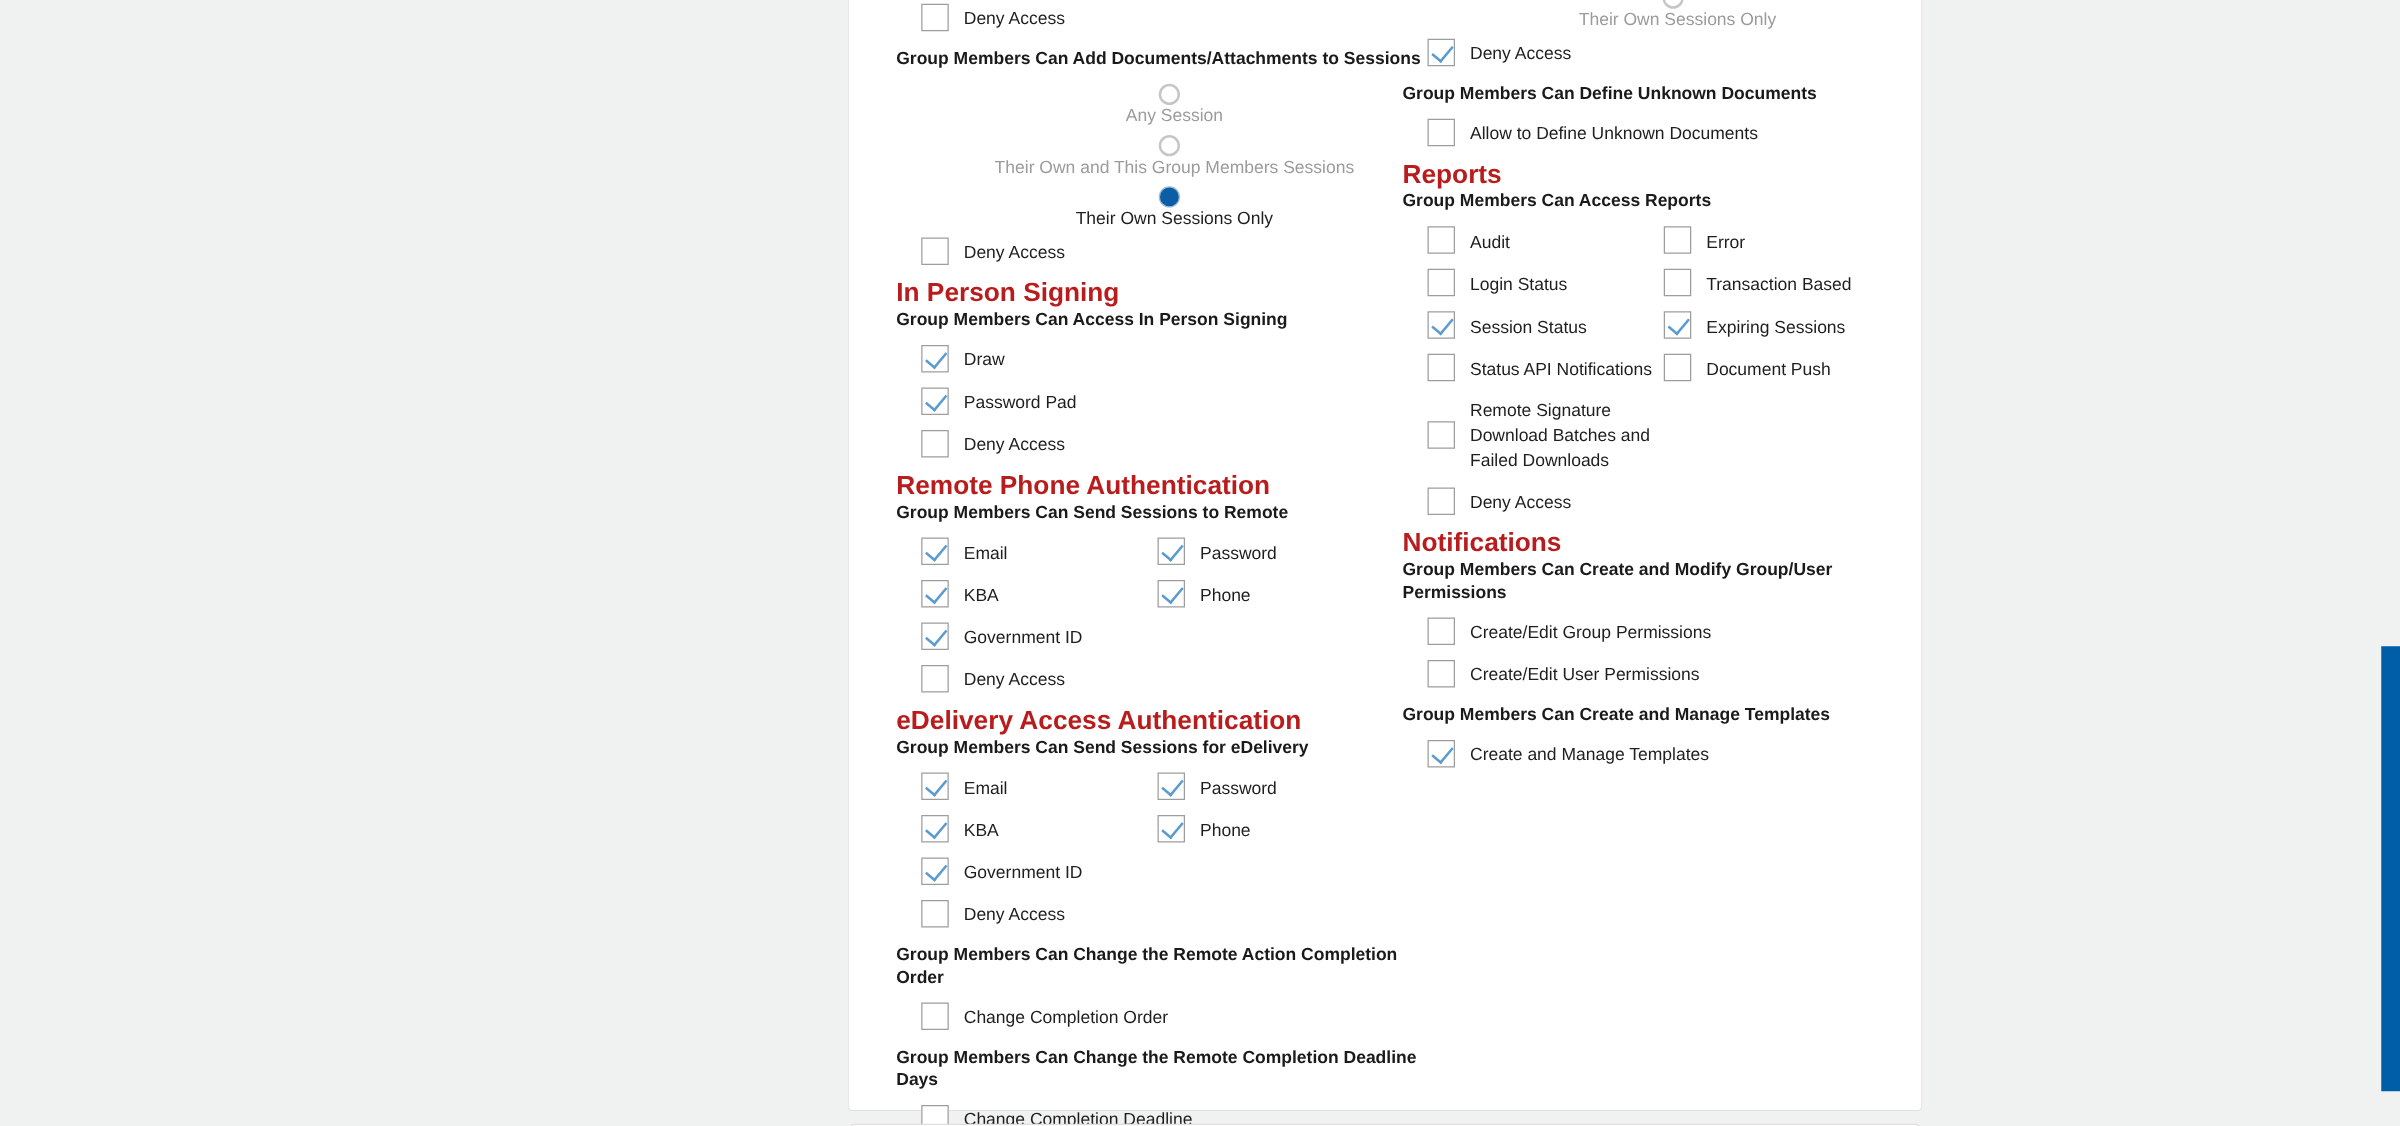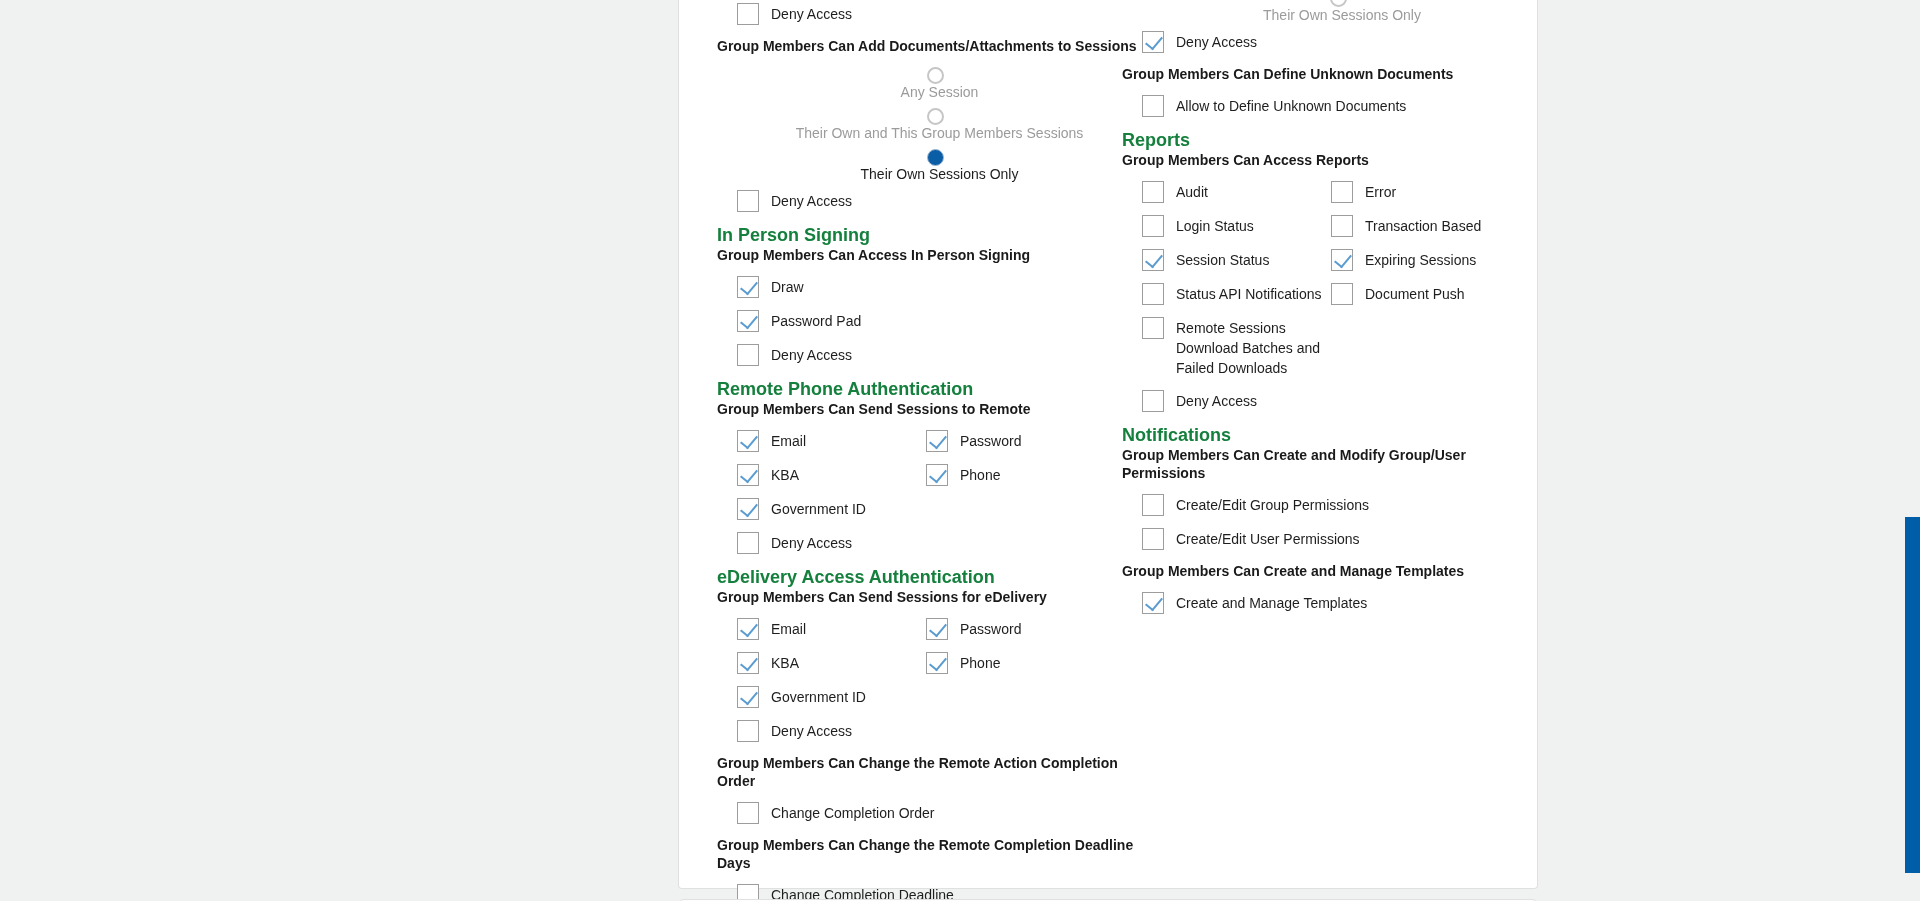--- a/index.html
+++ b/index.html
@@ -42,21 +42,21 @@
   .scroll-thumb{
     position:absolute;
     left:1905px;top:517px;
     width:15px;height:356px;
     background:var(--scrollbar);
   }
   .col{position:absolute;top:6px;}
   .col-left{left:38px;width:420px;padding-top:3px;}
   .col-right{left:443px;width:415px;}
   .section-title{
-    font-size:18px;line-height:22px;font-weight:bold;color:#15803d;
+    font-size:21px;line-height:22px;font-weight:bold;color:#b91c1c;
   }
   .group-title{
     font-size:14px;line-height:18px;font-weight:bold;color:#1a1a1a;
     margin:0 0 12px 0;
   }
   .cb-row{
     display:flex;align-items:flex-start;
     margin:0 0 12px 20px;
   }
   .cb{
@@ -68,21 +68,21 @@
   .cb.checked::after{
     content:"";position:absolute;
     left:6px;top:1px;width:8px;height:14px;
     border-right:2px solid var(--check);
     border-bottom:2px solid var(--check);
     transform:rotate(40deg);
   }
   .cb-label{
     font-size:14px;line-height:20px;padding-top:1px;color:var(--text);
   }
-  .pair-cell{display:flex;align-items:flex-start;}
+  .pair-cell{display:flex;align-items:center;}
   .pair-cell.first{width:189px;flex:none;}
   .pair-cell.second .cb-label{max-width:158px;}
   .radio-row{
     display:flex;align-items:center;
     margin:0 0 7px 25px;
     flex-direction:column;
   }
   .radio-row + .cb-row{margin-top:6px;}
   .radio{
     width:17px;height:17px;flex:none;border-radius:50%;
@@ -260,21 +260,21 @@
           <span class="cb-label">Status API Notifications</span>
         </div>
         <div class="pair-cell second">
           <div class="cb"></div>
           <span class="cb-label">Document Push</span>
         </div>
       </div>
       <div class="cb-row">
         <div class="pair-cell second">
           <div class="cb"></div>
-          <span class="cb-label">Remote Sessions Download Batches and Failed Downloads</span>
+          <span class="cb-label">Remote Signature Download Batches and Failed Downloads</span>
         </div>
       </div>
       <div class="cb-row">
         <div class="cb"></div>
         <span class="cb-label">Deny Access</span>
       </div>
       <div class="section-title">Notifications</div>
       <div class="group-title">Group Members Can Create and Modify Group/User Permissions</div>
       <div class="cb-row">
         <div class="cb"></div>

